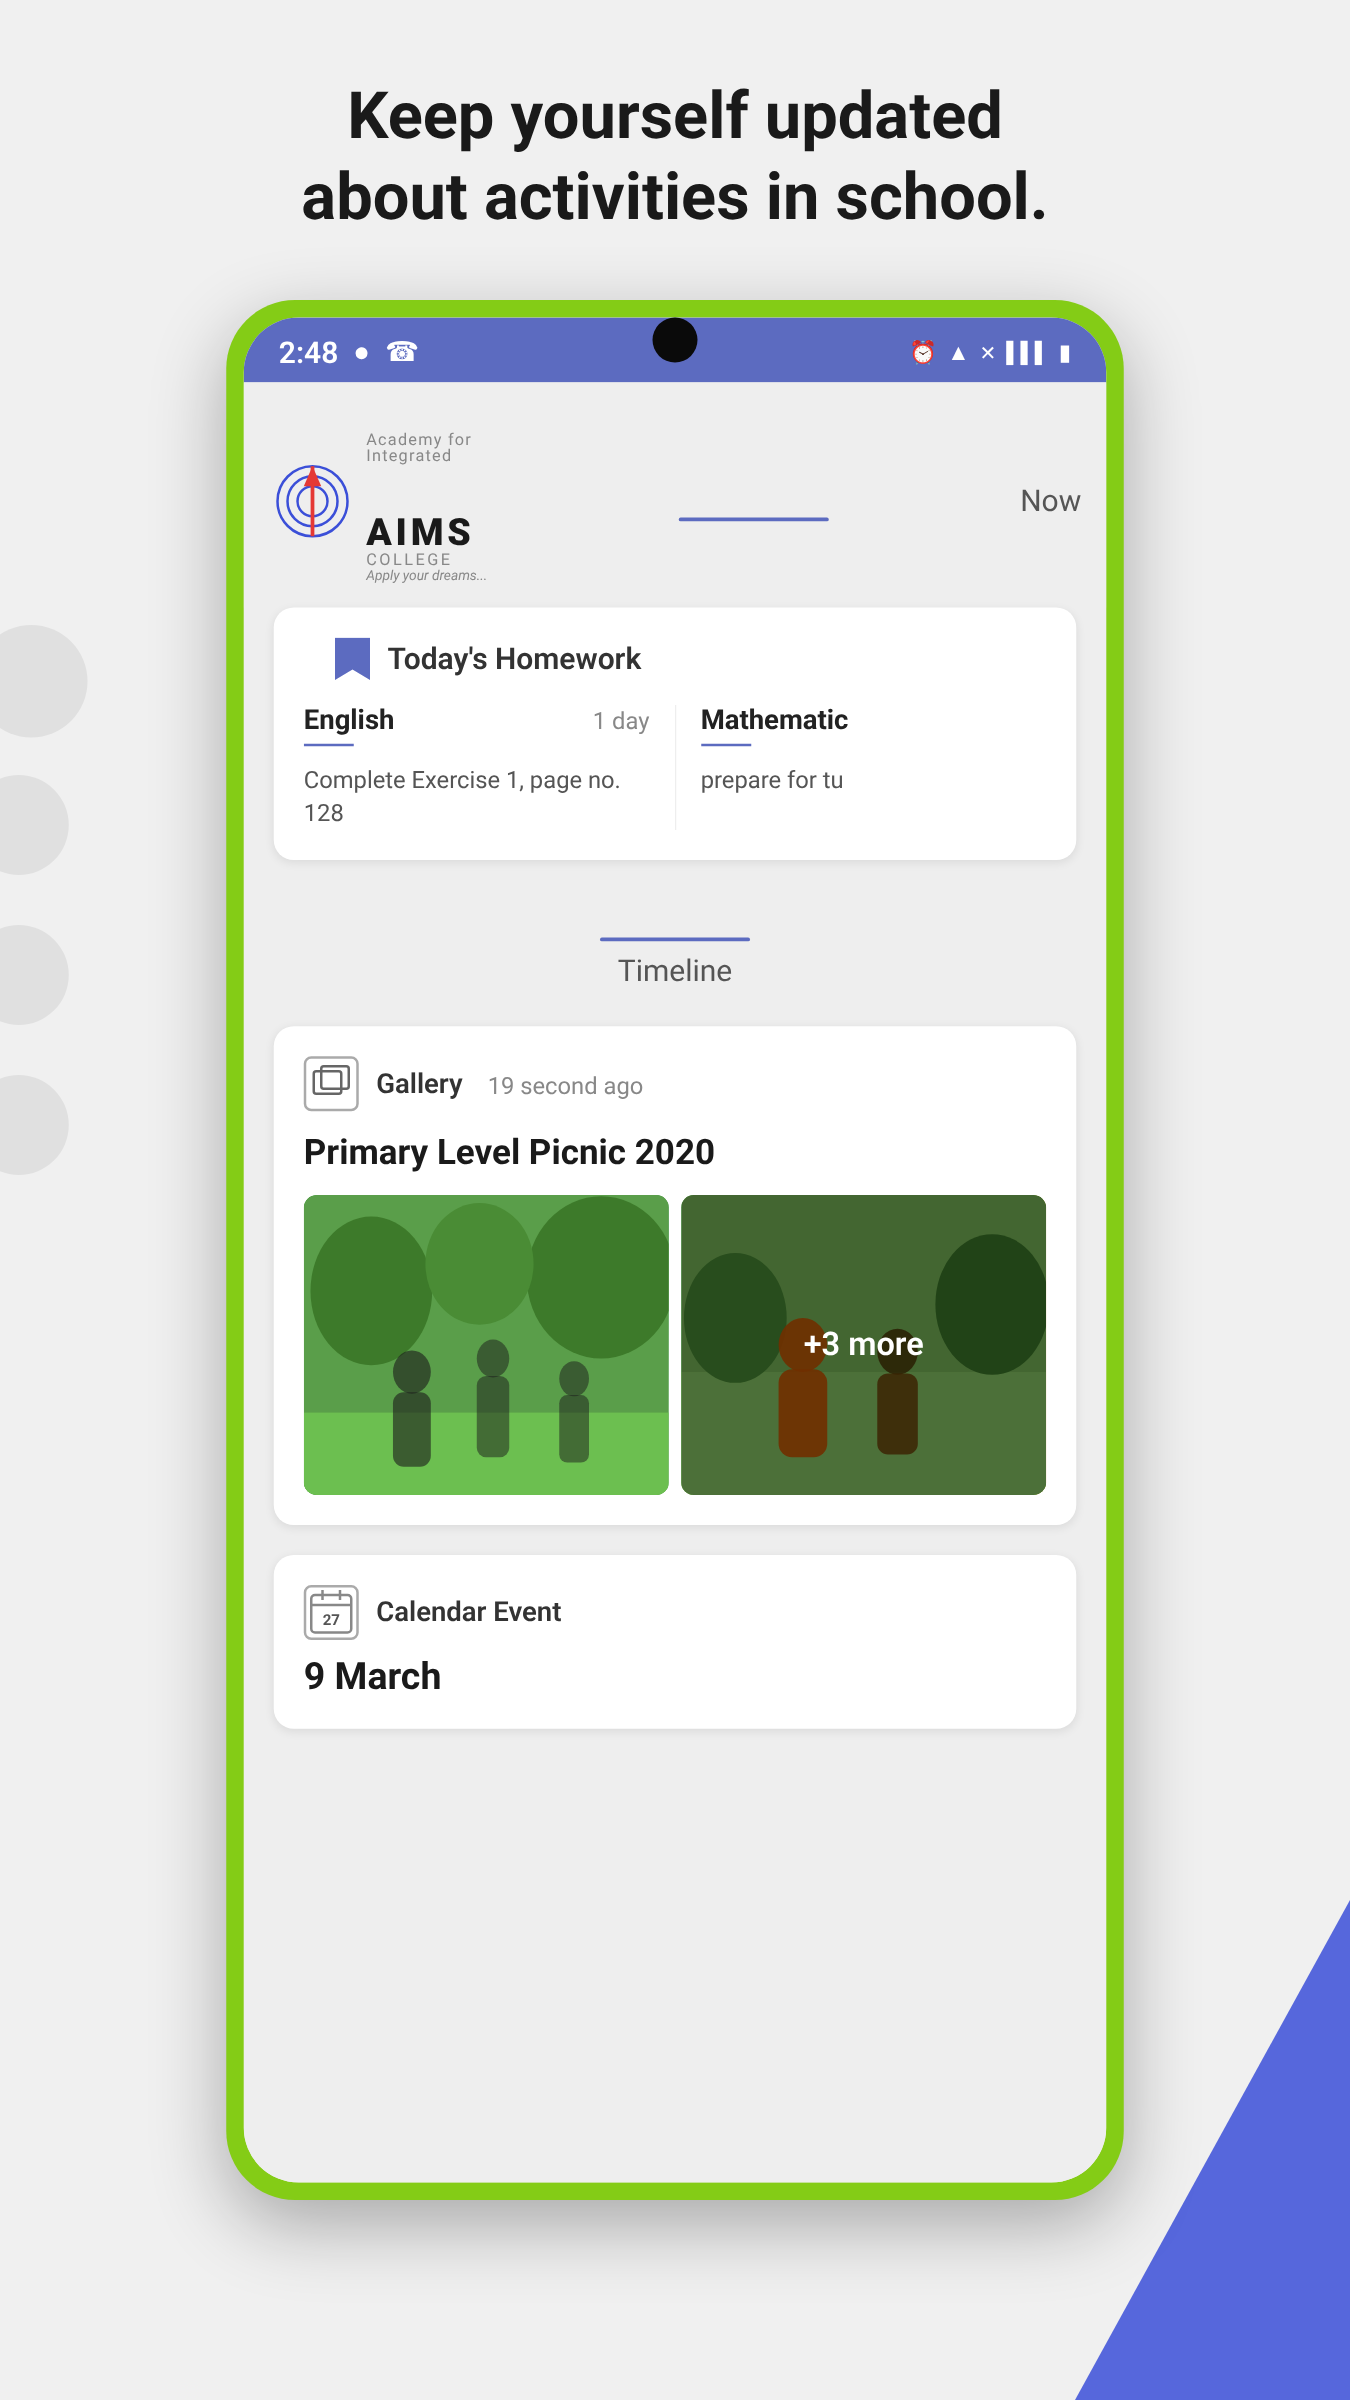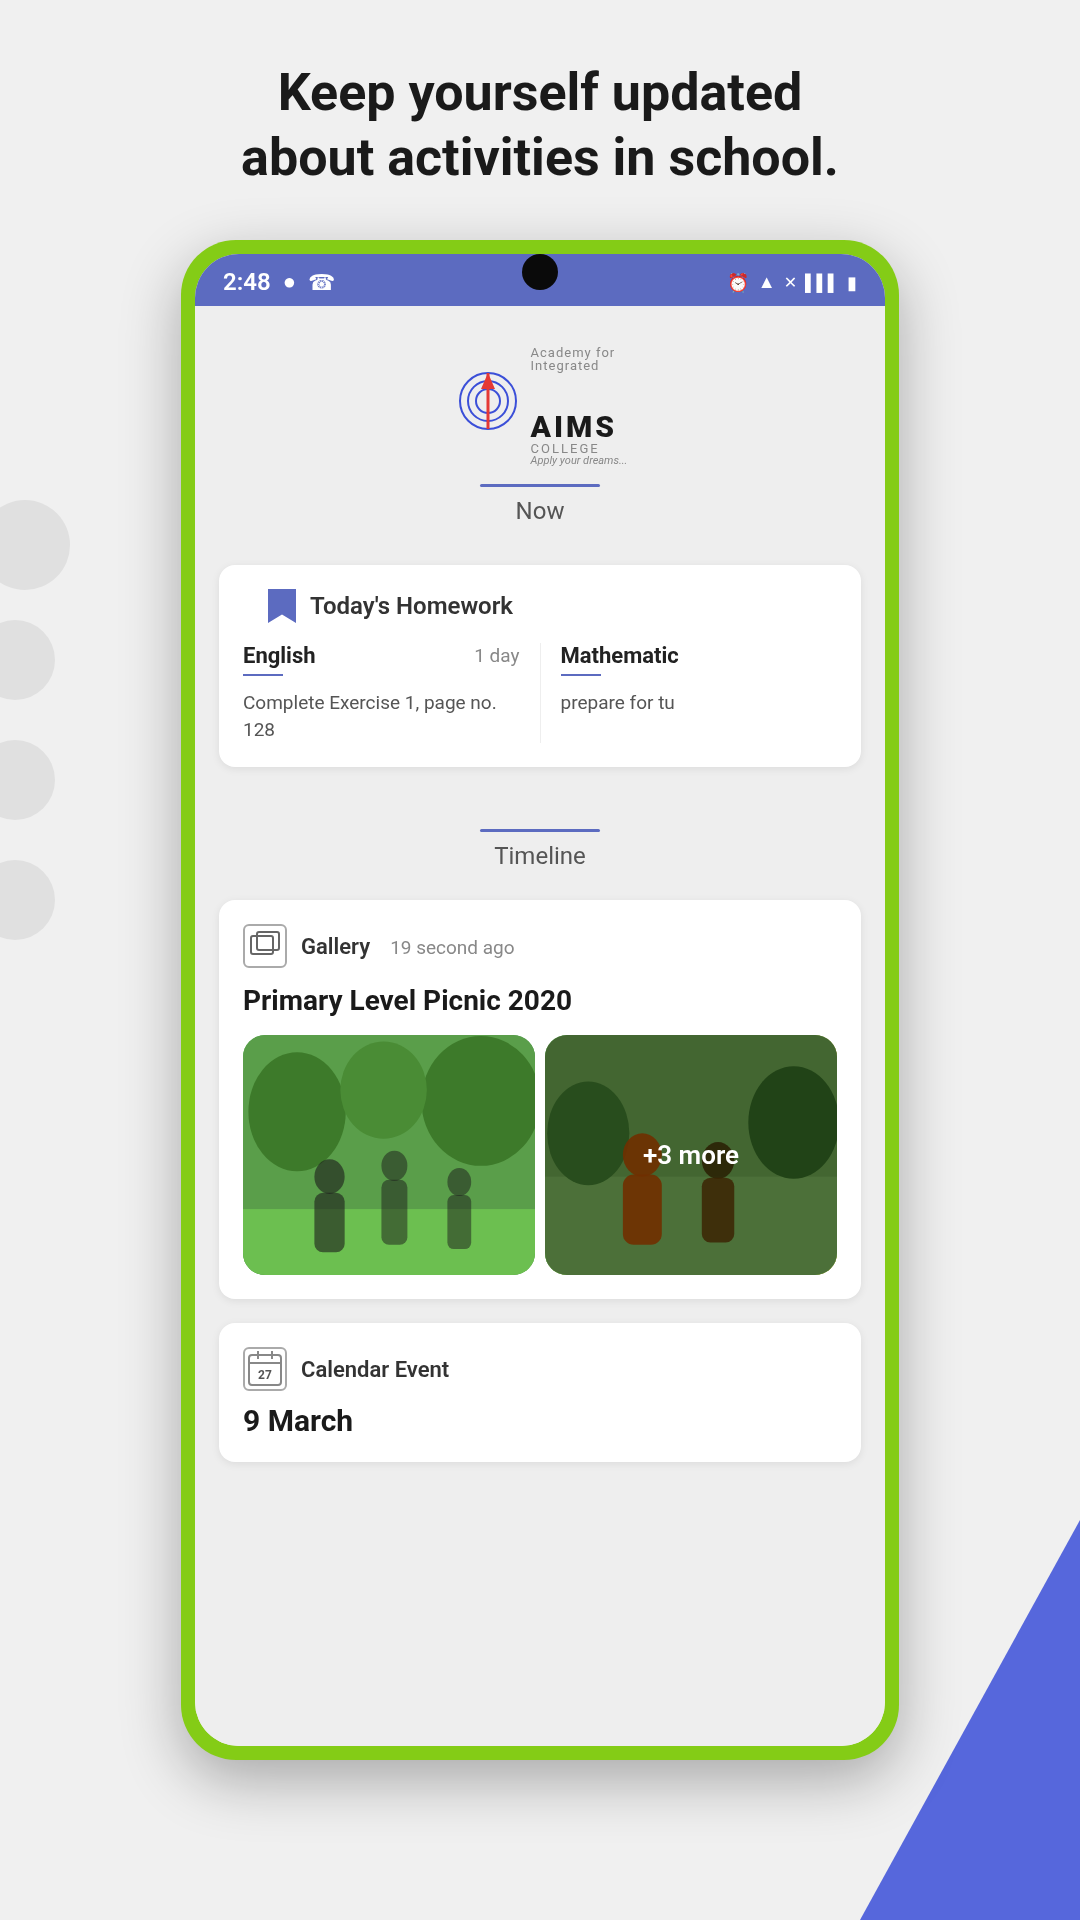--- a/index.html
+++ b/index.html
@@ -95,21 +95,21 @@
     
     .app-content {
       background: #eeeeee;
       min-height: 1440px;
     }
 
     
     .logo-area {
       background: #eeeeee;
       display: flex;
-      flex-direction: column;
+      flex-direction: row;
       align-items: center;
       padding: 40px 20px 20px;
     }
 
     .logo-box {
       display: flex;
       align-items: center;
       gap: 8px;
     }
 
@@ -272,21 +272,21 @@
     .photos-grid {
       display: flex;
       gap: 10px;
       border-radius: 10px;
       overflow: hidden;
     }
 
     .photo-box {
       flex: 1;
       height: 240px;
-      border-radius: 22px;
+      border-radius: 10px;
       overflow: hidden;
       position: relative;
     }
 
     
     .photo-1 {
       background: linear-gradient(135deg, #4caf50 0%, #81c784 30%, #388e3c 60%, #a5d6a7 100%);
       display: flex;
       align-items: flex-end;
       justify-content: center;

